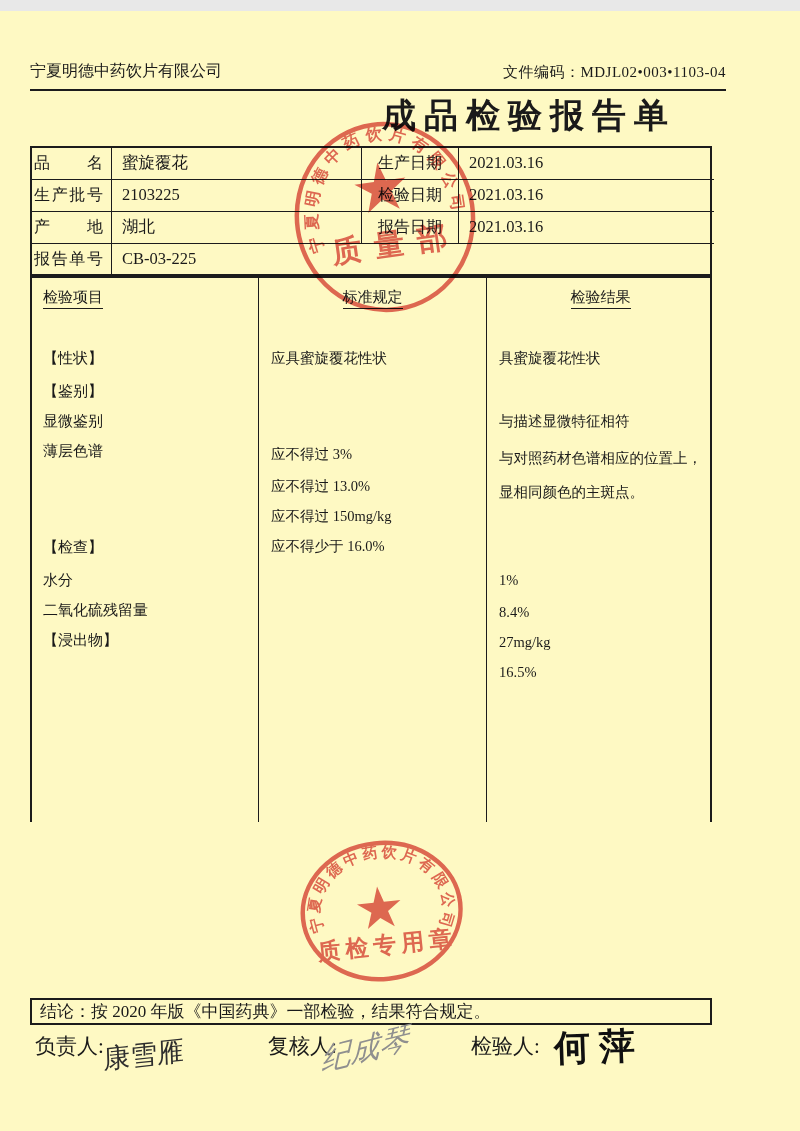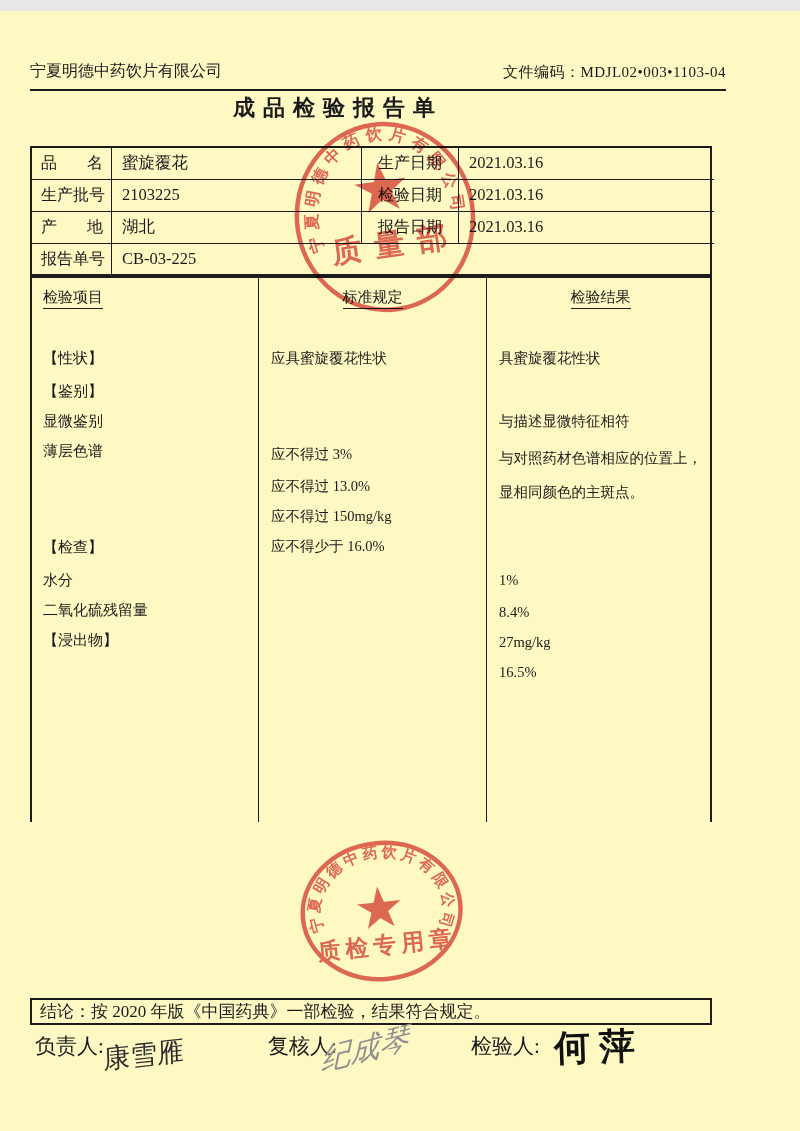--- a/index.html
+++ b/index.html
@@ -6,30 +6,30 @@
   .page{
     position:relative; width:800px; height:1131px; background:#fef9c3;
     font-family:Liberation Serif, serif; color:#1a1a1a;
     margin:11px auto; overflow:hidden;
   }
   
   .hdr{position:absolute; left:30px; top:50px; width:696px;
        display:flex; justify-content:space-between; align-items:flex-end;
        border-bottom:2px solid #1c1c1c; padding-bottom:7px; font-size:16px;}
   .hdr .code{font-size:15px; letter-spacing:.5px;}
-  .title{position:absolute; left:0; top:82px; width:676px; text-align:center;
-         font-size:22px; font-weight:bold; letter-spacing:8px;}
+  .title{position:absolute; left:0; top:82px; width:676px; text-align:right;
+         font-size:34px; font-weight:bold; letter-spacing:8px;}
   
   .info{position:absolute; left:30px; top:135px; width:682px;
         display:grid; grid-template-columns:80px 250px 97px 255px;
         grid-auto-rows:32px; border:2px solid #1c1c1c; box-sizing:border-box;
         font-size:16px;}
   .ic{border-right:1.5px solid #1c1c1c; border-bottom:1.5px solid #1c1c1c;
       display:block; line-height:30px; white-space:nowrap; overflow:visible; box-sizing:border-box;}
-  .ic.lab{padding:0 8px 0 9px; text-align:justify; text-align-last:justify;}
+  .ic.lab{padding:0 8px 0 2px; text-align:justify; text-align-last:justify;}
   .ic.val{padding:0 0 0 10px; font-size:16.5px;}
   .ic.lab2{text-align:center; padding:0;}
   .ic.lc{border-right:none;}
   .ic.lr{border-bottom:none;}
   .ic.span3{grid-column:2 / 5;}
   
   .main{position:absolute; left:30px; top:263px; width:682px; height:548px;
         display:grid; grid-template-columns:227px 228px 227px;
         border-left:2px solid #1c1c1c; border-right:2px solid #1c1c1c;
         border-top:2px solid #1c1c1c; box-sizing:border-box; font-size:14.5px;}

